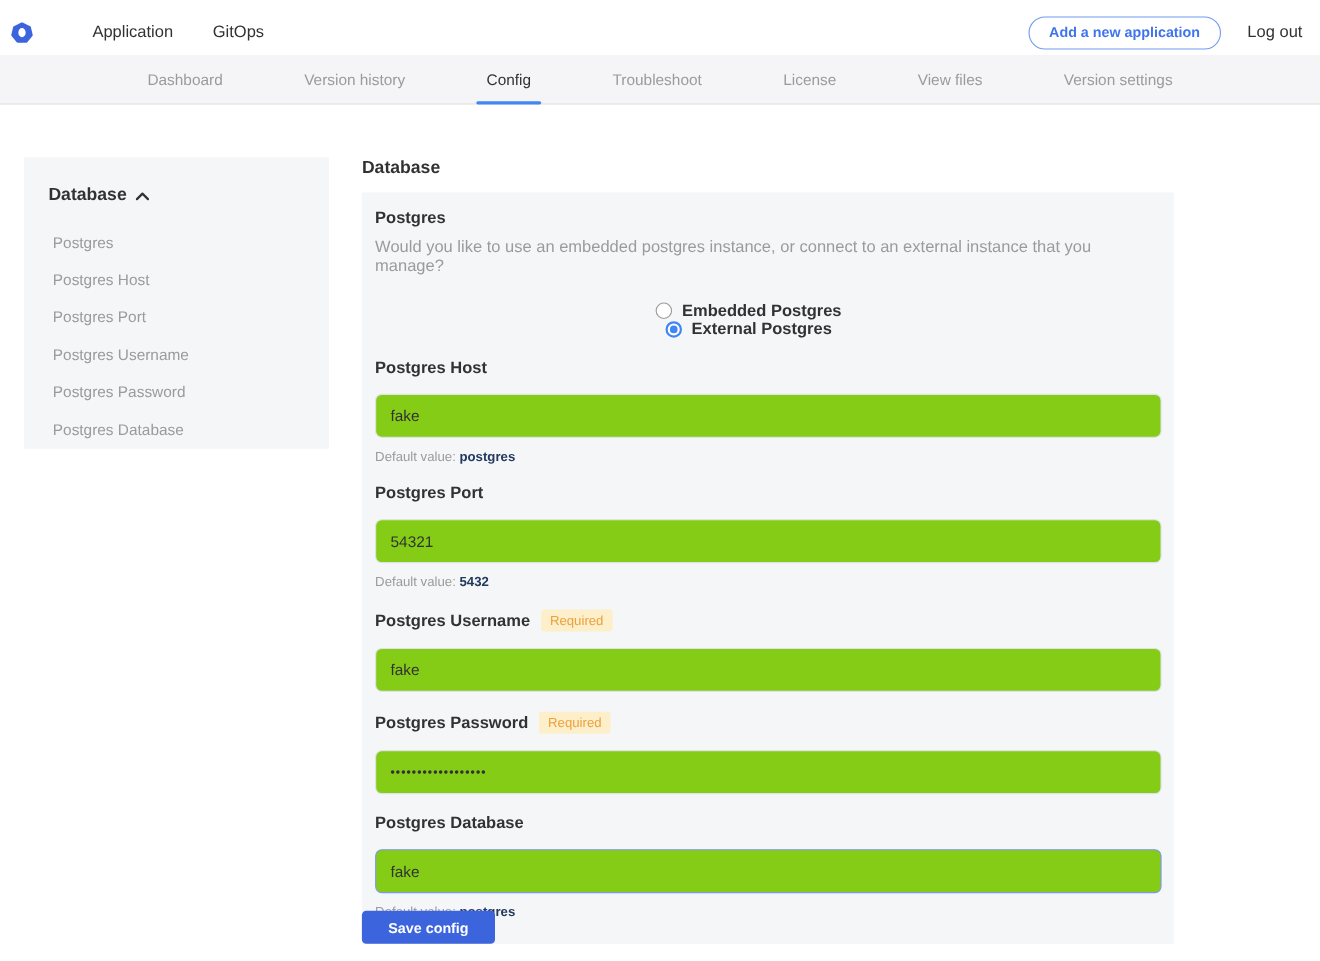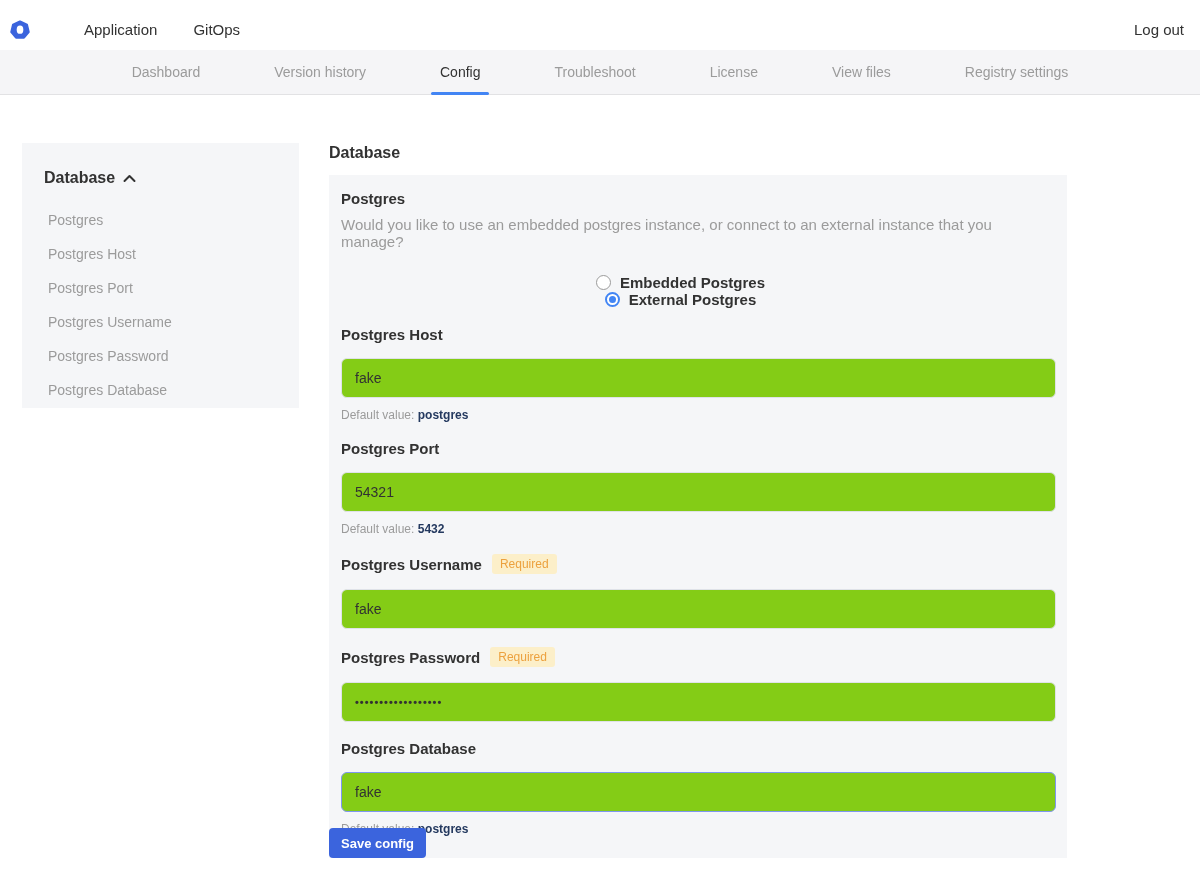--- a/index.html
+++ b/index.html
@@ -64,51 +64,52 @@
   .required-badge { margin-left: 10px; font-size: 12px; color: #eca13e; background: #fcefc9;
     border-radius: 3px; padding: 3px 8px; }
   .field input { display: block; width: 715px; height: 40px; margin-top: 15px;
     border: 1px solid #dfe2e8; border-radius: 6px; background: #84cc16; padding: 0 13px;
     font-size: 14px; color: #323232; font-family: "Liberation Sans", sans-serif; outline: none; }
   .field input.focused { border: 1px solid #7e97f0; }
   .field input.pw { font-size: 11px; letter-spacing: 1px; font-weight: bold; }
   .default-line { margin-top: 10px; font-size: 12px; color: #9b9b9b; }
   .default-line b { color: #24395f; font-weight: bold; }
 
-  .save-btn { position: absolute; left: 329px; top: 828px; width: 97px; height: 30px;
+  .save-btn { position: absolute; left: 329px; top: 828px; width: 121px; height: 30px;
     background: #3b64dd; color: #fff; font-weight: bold; font-size: 13px; border: none;
     border-radius: 4px; cursor: pointer; font-family: "Liberation Sans", sans-serif; }
 </style>
 </head>
 <body>
 
 <div class="header">
   <div class="logo-wrap">
     <svg width="20" height="20" viewBox="0 0 24 24">
       <polygon points="12,2 20.2,5.9 22.2,14.3 16.6,21 7.4,21 1.8,14.3 3.8,5.9" fill="#3b64dd" stroke="#3b64dd" stroke-width="3" stroke-linejoin="round"></polygon>
       <ellipse cx="12" cy="11.6" rx="4" ry="5" fill="#ffffff"></ellipse>
     </svg>
   </div>
   <div class="header-tabs">
     <div class="header-tab active">Application</div>
     <div class="header-tab">GitOps</div>
   </div>
   <div class="header-right">
+    <button class="pill-btn">Add a new application</button>
     <button class="logout">Log out</button>
   </div>
 </div>
 
 <div class="subnav">
   <div class="subnav-tab">Dashboard</div>
   <div class="subnav-tab">Version history</div>
   <div class="subnav-tab active">Config</div>
   <div class="subnav-tab">Troubleshoot</div>
   <div class="subnav-tab">License</div>
   <div class="subnav-tab">View files</div>
-  <div class="subnav-tab">Registry settings</div>
+  <div class="subnav-tab">Version settings</div>
 </div>
 
 <div class="sidebar">
   <div class="sidebar-group-title">
     <span>Database</span>
     <svg width="13" height="9" viewBox="0 0 13 9">
       <polyline points="1.5,7 6.5,2 11.5,7" fill="none" stroke="#323232" stroke-width="2" stroke-linecap="round" stroke-linejoin="round"></polyline>
     </svg>
   </div>
   <ul class="sidebar-items">

